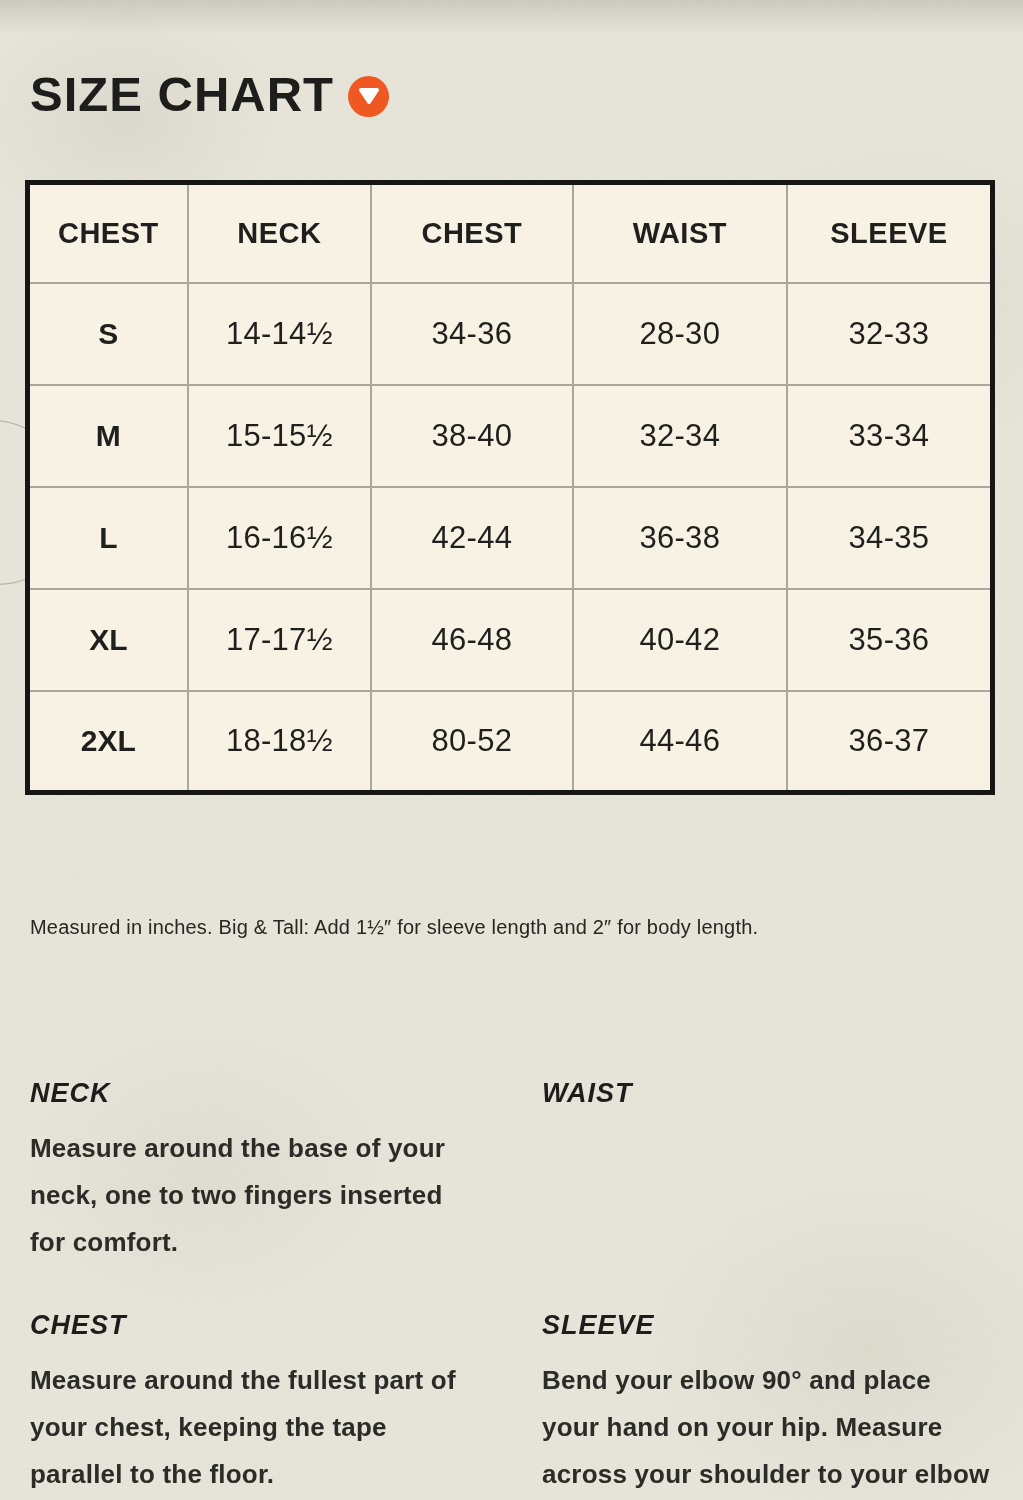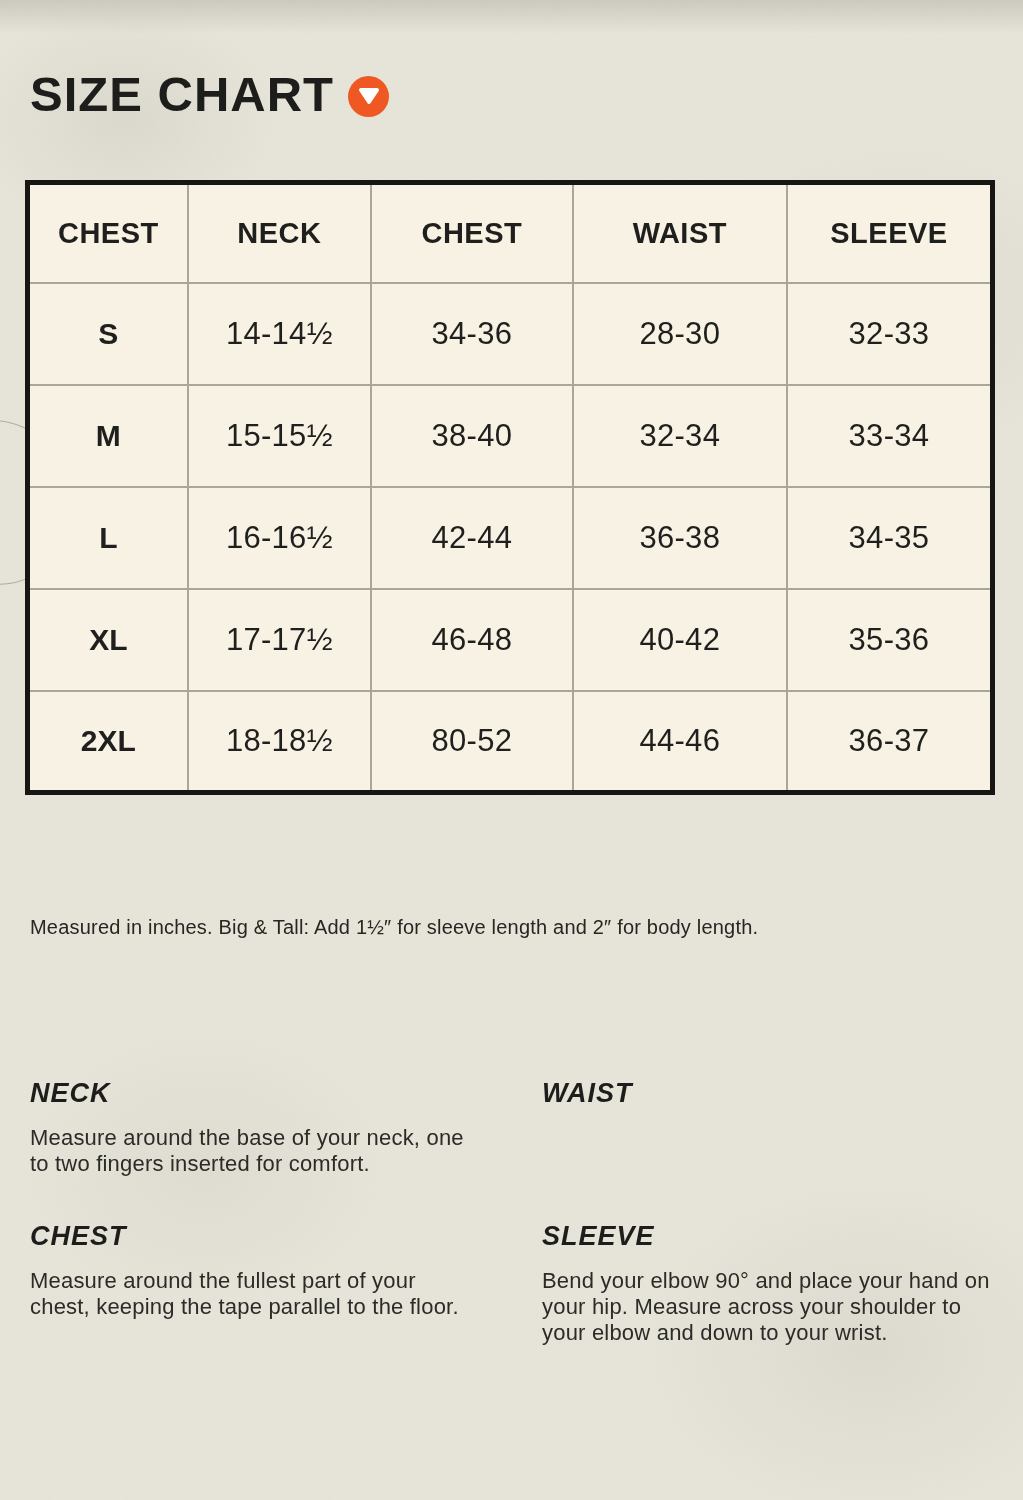--- a/index.html
+++ b/index.html
@@ -80,22 +80,22 @@
   .htm-grid {
     position:absolute; left:30px; top:1078px; width:962px;
     display:grid; grid-template-columns:448px 450px;
     column-gap:64px; row-gap:44px;
   }
   .htm-label {
     font-size:27px; font-weight:800; font-style:italic;
     letter-spacing:1px; color:#1d1d1b; margin-bottom:16px;
   }
   .htm-text {
-    font-size:22px; font-weight:400; color:#2b2b28;
-    line-height:26px; letter-spacing:0.2px;
+    font-size:26px; font-weight:700; color:#2b2b28;
+    line-height:47px; letter-spacing:0.2px;
   }
 </style>
 </head>
 <body>
 
 <div class="canvas">
 
   <svg class="noise-overlay" xmlns="http://www.w3.org/2000/svg">
     <filter id="paperNoise">
       <feTurbulence type="fractalNoise" baseFrequency="0.8" numOctaves="2" seed="7" stitchTiles="stitch"></feTurbulence>

